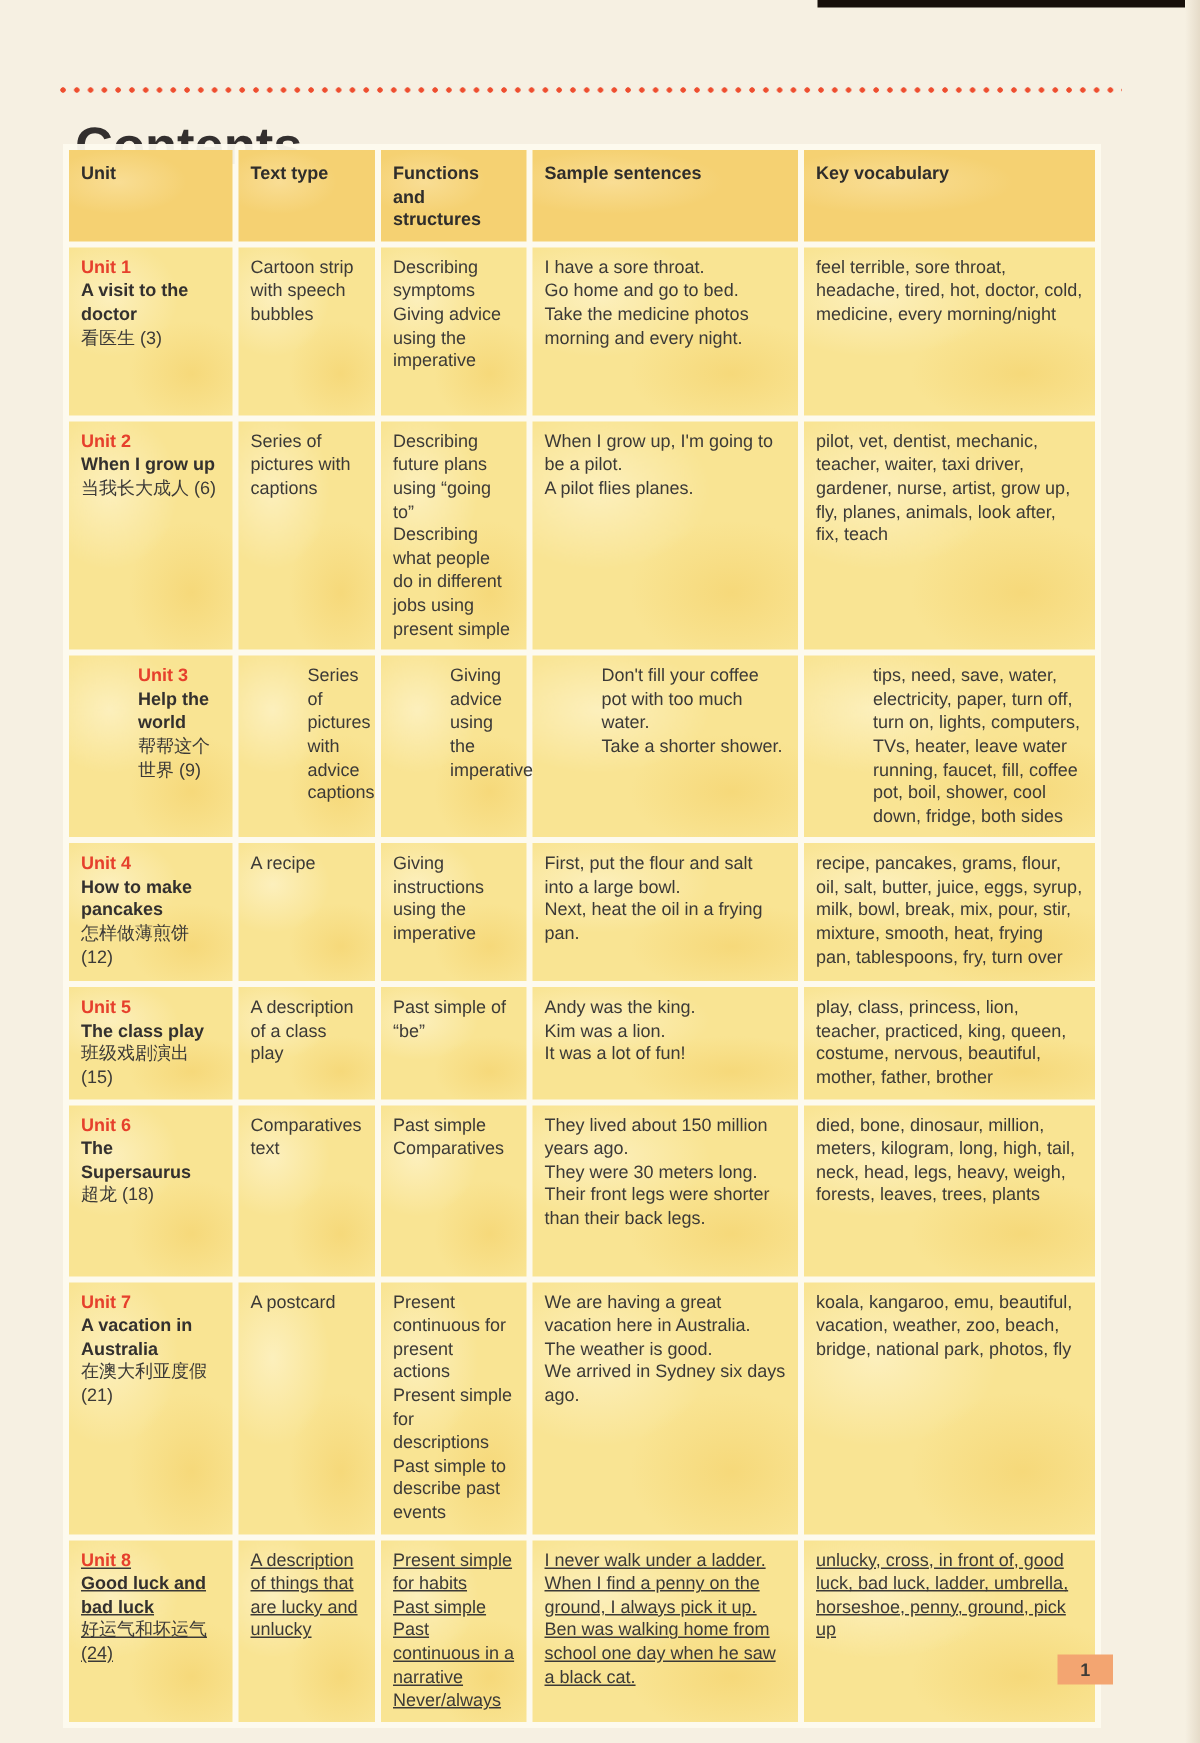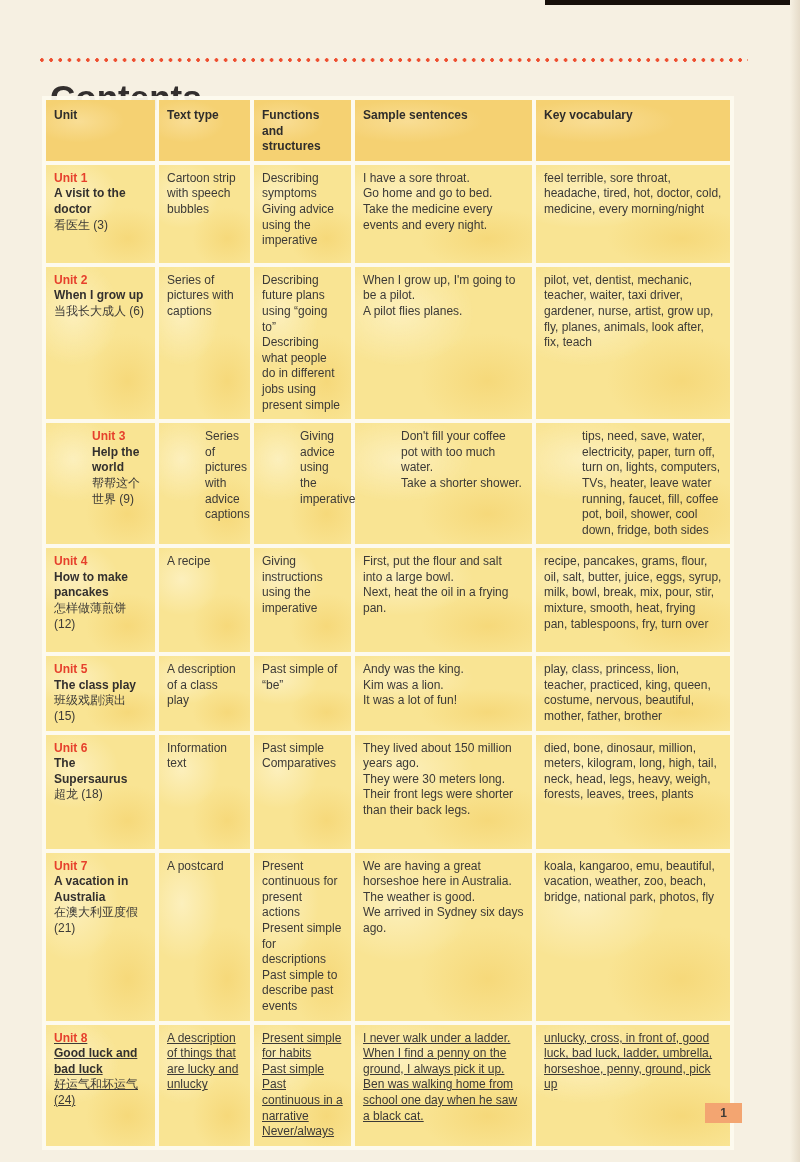--- a/index.html
+++ b/index.html
@@ -46,24 +46,24 @@
       radial-gradient(ellipse 60% 50% at 25% 30%, rgba(255,249,222,0.55), rgba(255,249,222,0) 70%),
       radial-gradient(ellipse 55% 45% at 75% 75%, rgba(242,203,92,0.45), rgba(242,203,92,0) 70%);
   }
   thead td {
     background-color: #f5d172;
     background-image:
       radial-gradient(ellipse 60% 50% at 30% 35%, rgba(255,240,200,0.4), rgba(255,240,200,0) 70%);
     font-weight: bold; color: #2f2d2b;
     height: 48px; padding-top: 8px;
   }
-  tbody tr:nth-child(1) td { height: 98px; }
+  tbody tr:nth-child(1) td { height: 112px; }
   tbody tr:nth-child(2) td { height: 139px; margin-top: 29px; }
   tbody tr:nth-child(3) td { height: 114px; padding-left: 46px; }
-  tbody tr:nth-child(4) td { height: 104px; }
+  tbody tr:nth-child(4) td { height: 92px; }
   tbody tr:nth-child(5) td { height: 70px; margin-left: 24px; }
   tbody tr:nth-child(6) td { height: 114px; }
   tbody tr:nth-child(7) td { height: 130px; margin-left: 24px; }
   tbody tr:nth-child(8) td { height: 120px; text-decoration: underline; }
   .unit-label { color: #e6402c; font-weight: bold; }
   .unit-title { font-weight: bold; color: #33302e; }
   .unit-cn { color: #3c3a37; }
   .pre { white-space: pre-line; }
   .page-badge {
     position: absolute; left: 705px; top: 1103px; width: 37px; height: 20px;
@@ -103,21 +103,21 @@
       <td>
         <div class="unit-label">Unit 1</div>
         <div class="unit-title">A visit to the doctor</div>
         <div class="unit-cn">看医生 (3)</div>
       </td>
       <td class="pre">Cartoon strip with speech bubbles</td>
       <td class="pre">Describing symptoms
 Giving advice using the imperative</td>
       <td class="pre">I have a sore throat.
 Go home and go to bed.
-Take the medicine every events and every night.</td>
+Take the medicine photos morning and every night.</td>
       <td>feel terrible, sore throat, headache, tired, hot, doctor, cold, medicine, every morning/night</td>
     </tr>
     <tr>
       <td>
         <div class="unit-label">Unit 2</div>
         <div class="unit-title">When I grow up</div>
         <div class="unit-cn">当我长大成人 (6)</div>
       </td>
       <td class="pre">Series of pictures with captions</td>
       <td class="pre">Describing future plans using “going to”
@@ -162,39 +162,39 @@
 Kim was a lion.
 It was a lot of fun!</td>
       <td>play, class, princess, lion, teacher, practiced, king, queen, costume, nervous, beautiful, mother, father, brother</td>
     </tr>
     <tr>
       <td>
         <div class="unit-label">Unit 6</div>
         <div class="unit-title">The Supersaurus</div>
         <div class="unit-cn">超龙 (18)</div>
       </td>
-      <td class="pre">Information text</td>
+      <td class="pre">Comparatives text</td>
       <td class="pre">Past simple
 Comparatives</td>
       <td class="pre">They lived about 150 million years ago.
 They were 30 meters long.
 Their front legs were shorter than their back legs.</td>
       <td>died, bone, dinosaur, million, meters, kilogram, long, high, tail, neck, head, legs, heavy, weigh, forests, leaves, trees, plants</td>
     </tr>
     <tr>
       <td>
         <div class="unit-label">Unit 7</div>
         <div class="unit-title">A vacation in Australia</div>
         <div class="unit-cn">在澳大利亚度假 (21)</div>
       </td>
       <td class="pre">A postcard</td>
       <td class="pre">Present continuous for present actions
 Present simple for descriptions
 Past simple to describe past events</td>
-      <td class="pre">We are having a great horseshoe here in Australia.
+      <td class="pre">We are having a great vacation here in Australia.
 The weather is good.
 We arrived in Sydney six days ago.</td>
       <td>koala, kangaroo, emu, beautiful, vacation, weather, zoo, beach, bridge, national park, photos, fly</td>
     </tr>
     <tr>
       <td>
         <div class="unit-label">Unit 8</div>
         <div class="unit-title">Good luck and bad luck</div>
         <div class="unit-cn">好运气和坏运气 (24)</div>
       </td>

